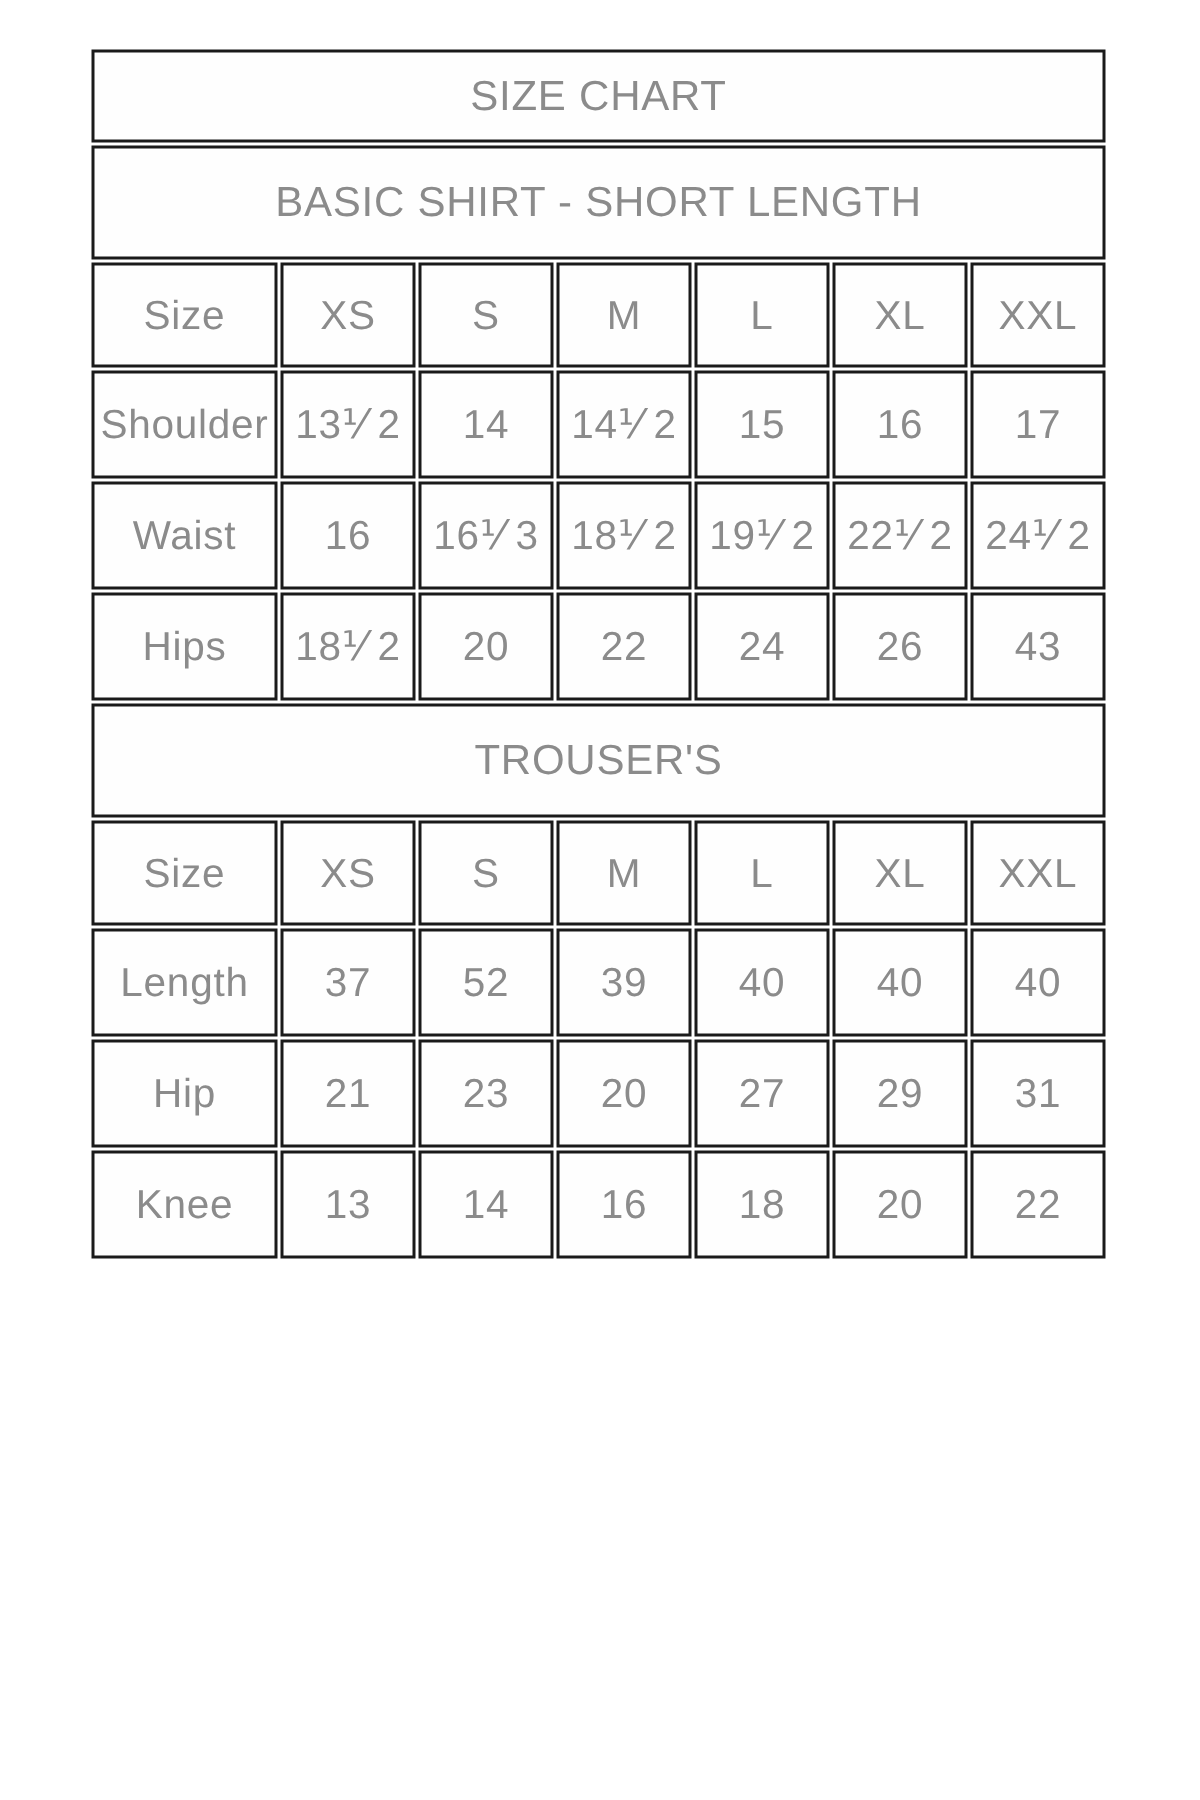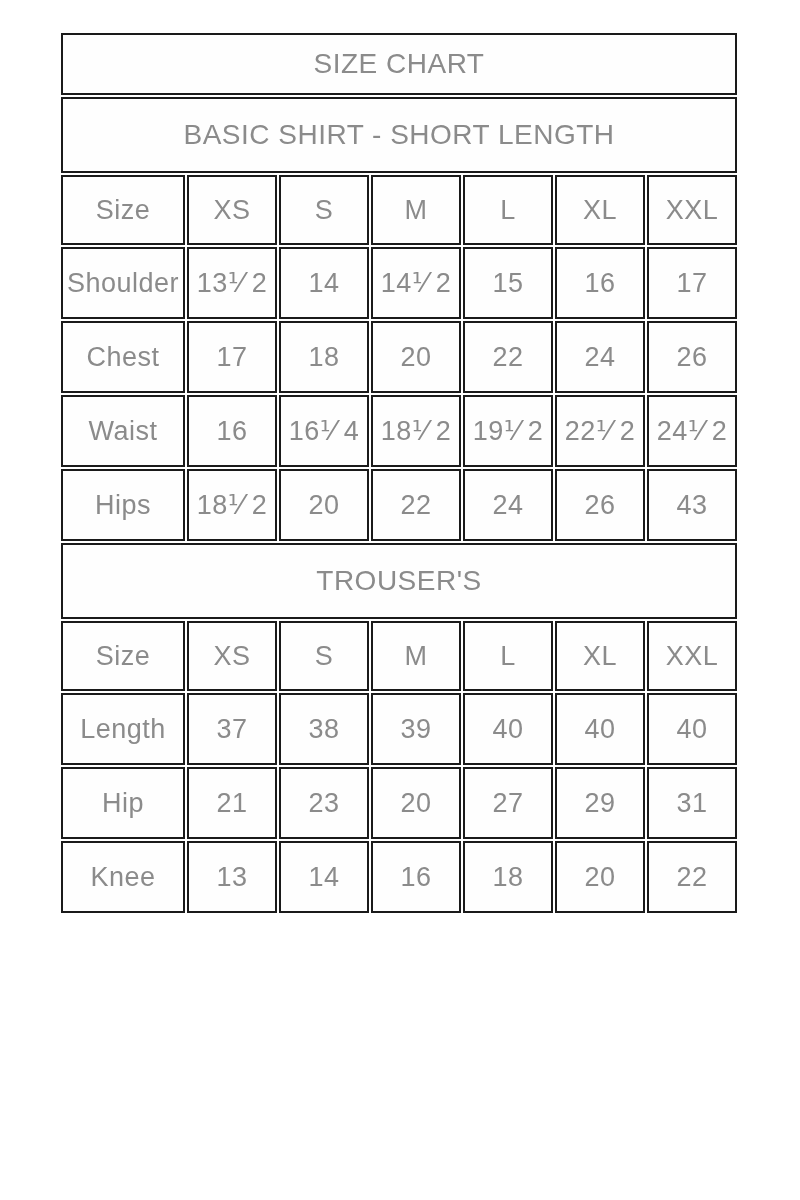--- a/index.html
+++ b/index.html
@@ -74,34 +74,25 @@
   <tr class="data-row">
     <td>Shoulder</td>
     <td>13⅟ 2</td>
     <td>14</td>
     <td>14⅟ 2</td>
     <td>15</td>
     <td>16</td>
     <td>17</td>
   </tr>
 
-  <tr class="data-row">
-    <td>Chest</td>
-    <td>17</td>
-    <td>18</td>
-    <td>20</td>
-    <td>22</td>
-    <td>24</td>
-    <td>26</td>
-  </tr>
 
   <tr class="data-row">
     <td>Waist</td>
     <td>16</td>
-    <td>16⅟ 4</td>
+    <td>16⅟ 3</td>
     <td>18⅟ 2</td>
     <td>19⅟ 2</td>
     <td>22⅟ 2</td>
     <td>24⅟ 2</td>
   </tr>
 
   <tr class="data-row">
     <td>Hips</td>
     <td>18⅟ 2</td>
     <td>20</td>
@@ -122,21 +113,21 @@
     <td>S</td>
     <td>M</td>
     <td>L</td>
     <td>XL</td>
     <td>XXL</td>
   </tr>
 
   <tr class="data-row">
     <td>Length</td>
     <td>37</td>
-    <td>38</td>
+    <td>52</td>
     <td>39</td>
     <td>40</td>
     <td>40</td>
     <td>40</td>
   </tr>
 
   <tr class="data-row">
     <td>Hip</td>
     <td>21</td>
     <td>23</td>

